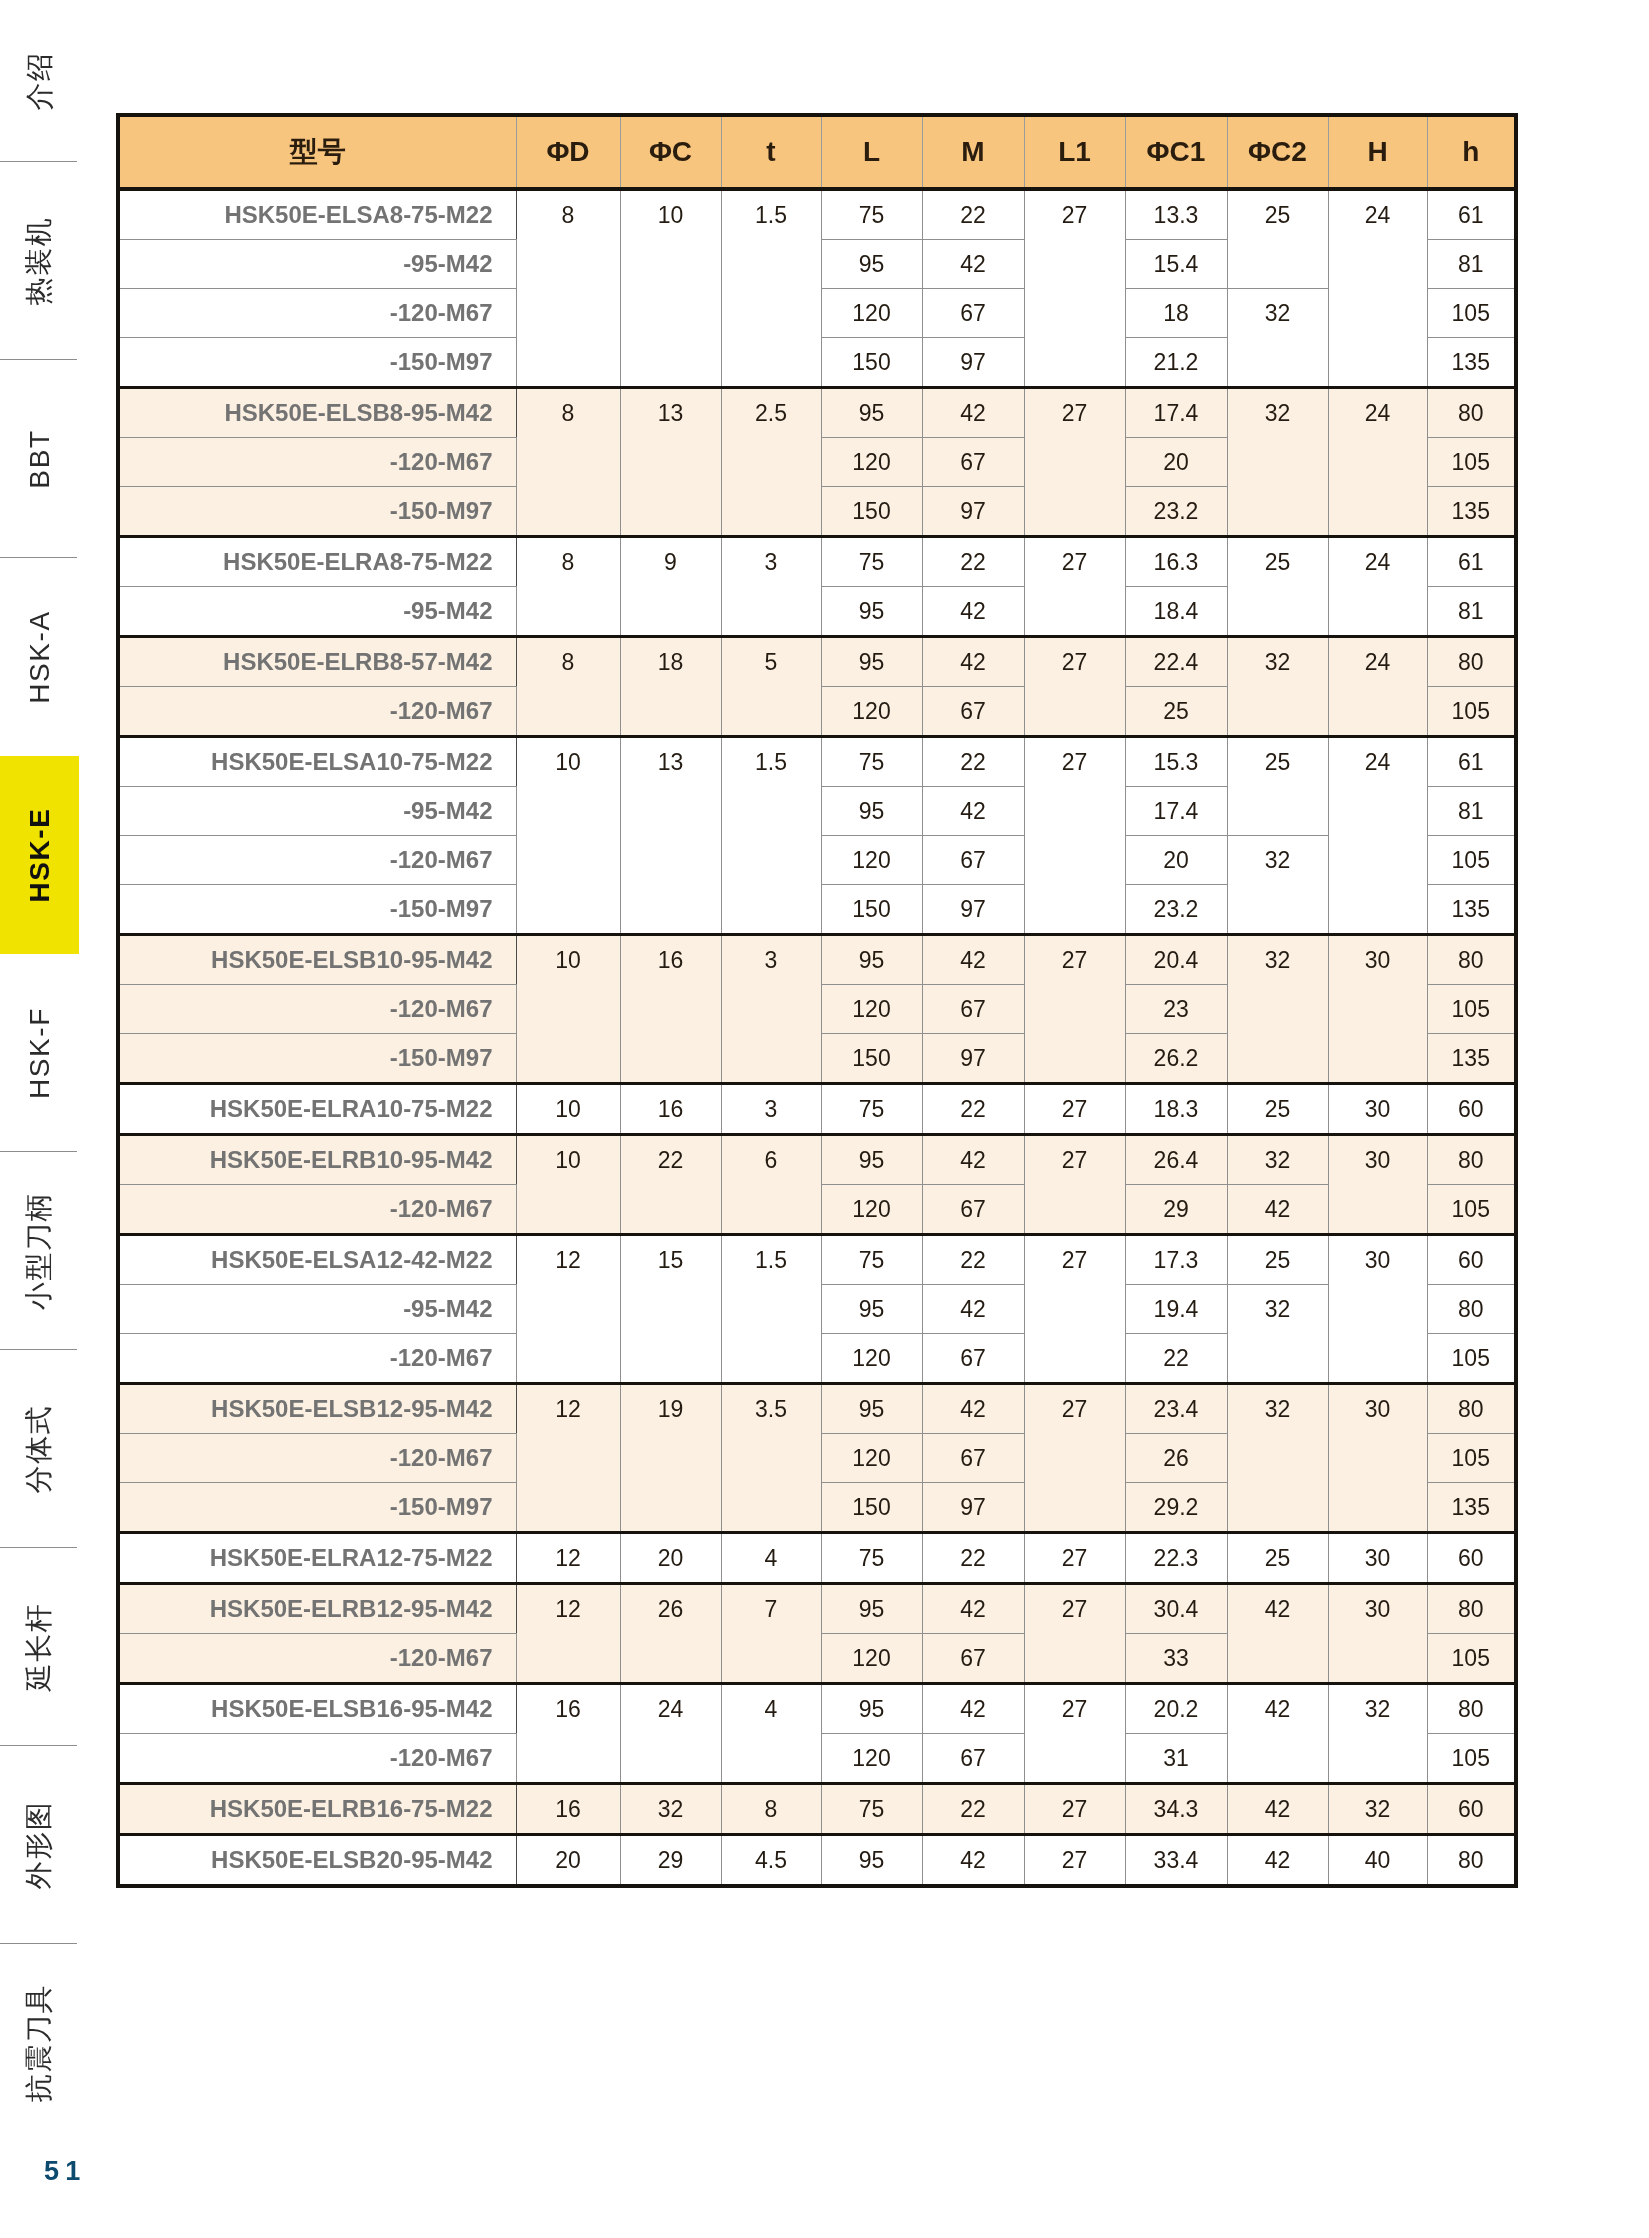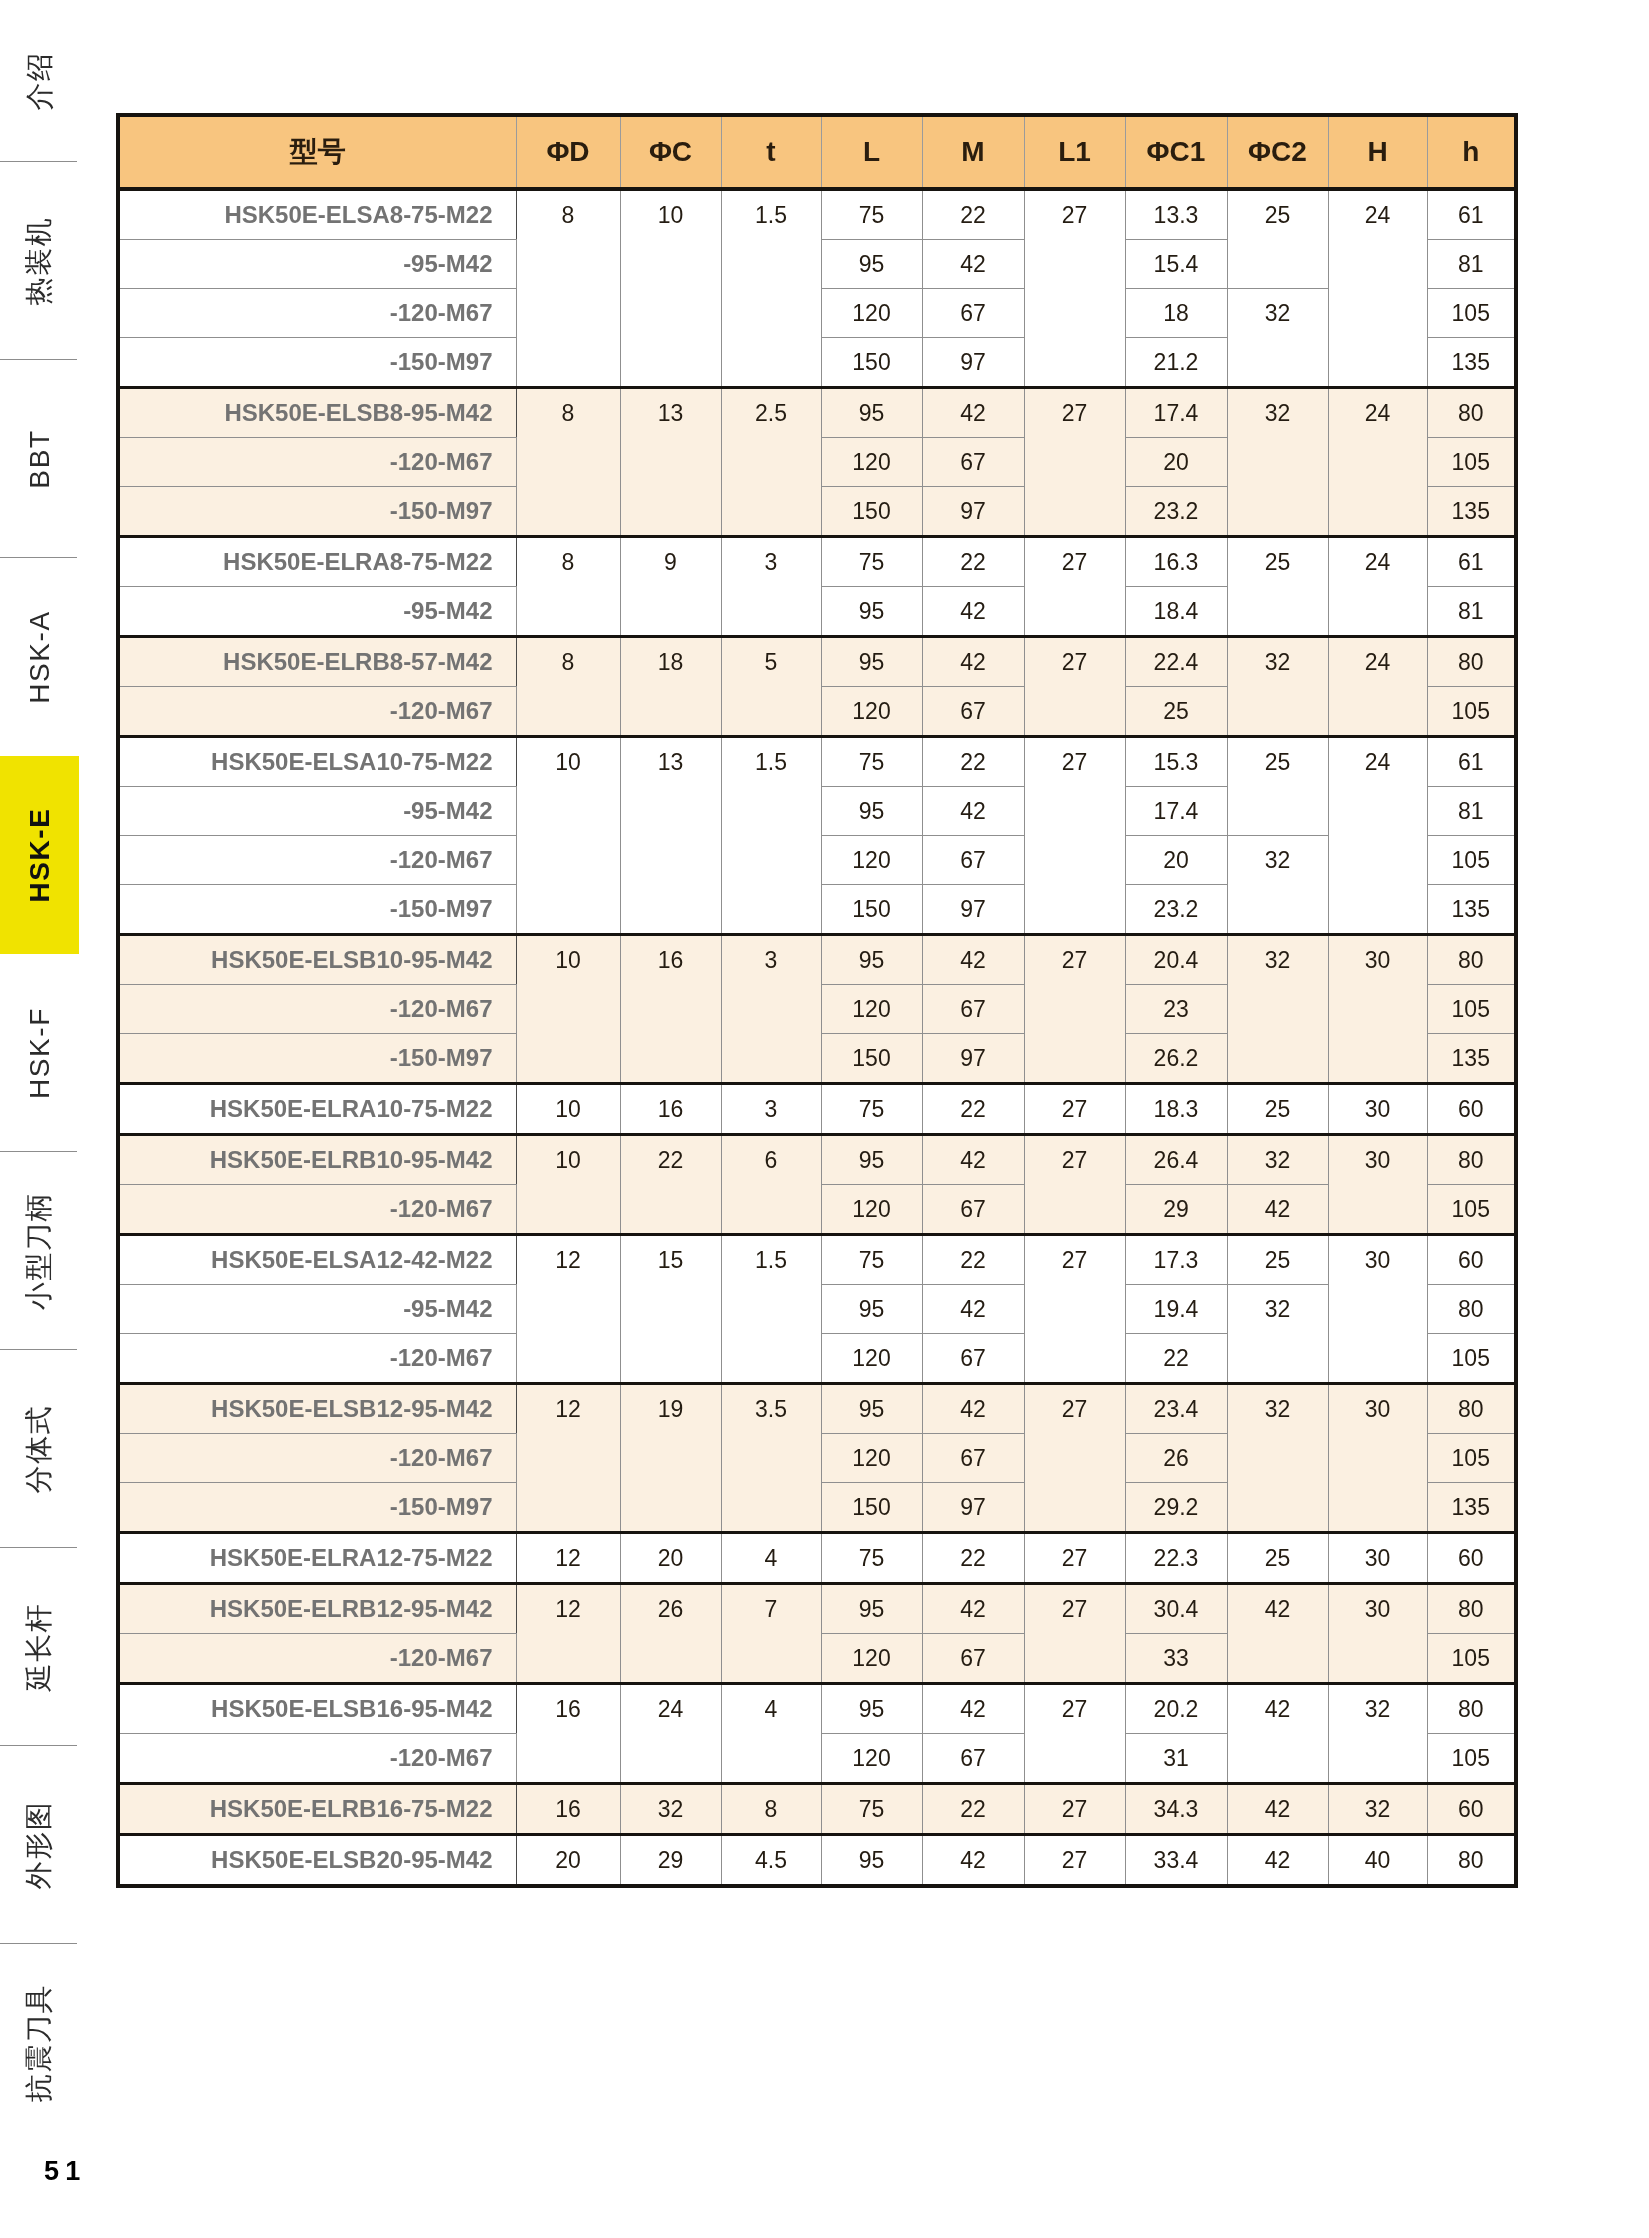--- a/index.html
+++ b/index.html
@@ -27,21 +27,21 @@
     transform:rotate(-90deg);
     white-space:nowrap;
     font-size:28px;
     color:#2b2b2b;
     letter-spacing:1.6px;
   }
   .side-item.active{background:#f0e300;}
   .side-item.active .side-label{font-weight:bold;color:#111;}
   .page-number{
     position:absolute;left:44px;top:2156px;
-    font-size:27px;font-weight:bold;letter-spacing:6.2px;color:#000000;
+    font-size:27px;font-weight:bold;letter-spacing:6.2px;color:#0c4a6e;
   }
   
   table.spec{
     position:absolute;left:116px;top:90px;
     width:1120px;
     border-collapse:collapse;
     table-layout:fixed;
     background:#ffffff;
     border:4.2px solid #16130f;
     margin-top:23px;

